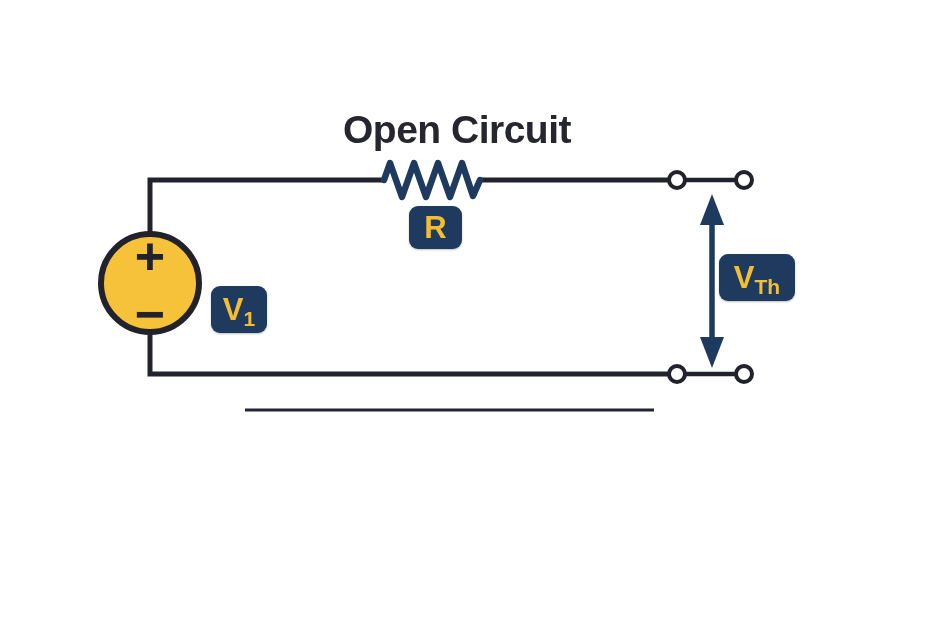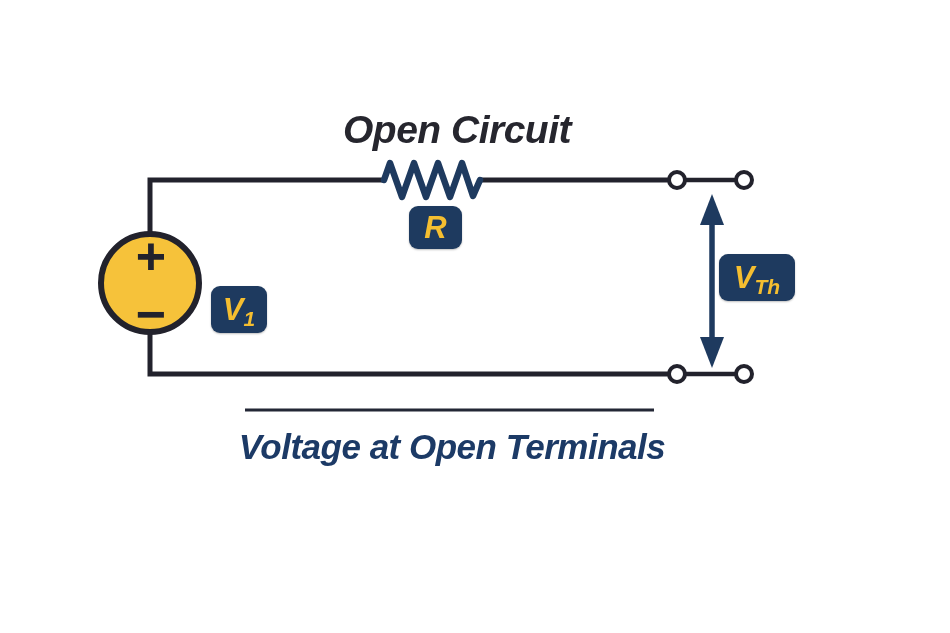--- a/index.html
+++ b/index.html
@@ -7,21 +7,20 @@
     padding: 0;
     background: #ffffff;
   }
   .canvas {
     position: relative;
     width: 874px;
     height: 633px;
     background: #ffffff;
     overflow: hidden;
     font-family: "Liberation Sans", sans-serif;
-    font-style: italic;
   }
   .circuit-svg {
     position: absolute;
     left: 0;
     top: 0;
     width: 950px;
     height: 633px;
   }
   .title {
     position: absolute;
@@ -114,15 +113,14 @@
   <div class="badge badge-v1">
     <span class="base">V</span>
     <span class="sub">1</span>
   </div>
 
   <div class="badge badge-vth">
     <span class="base">V</span>
     <span class="sub">Th</span>
   </div>
 
-  <div class="caption">Voltage at Open Terminals</div>
 
 </div>
 
 </body></html>

